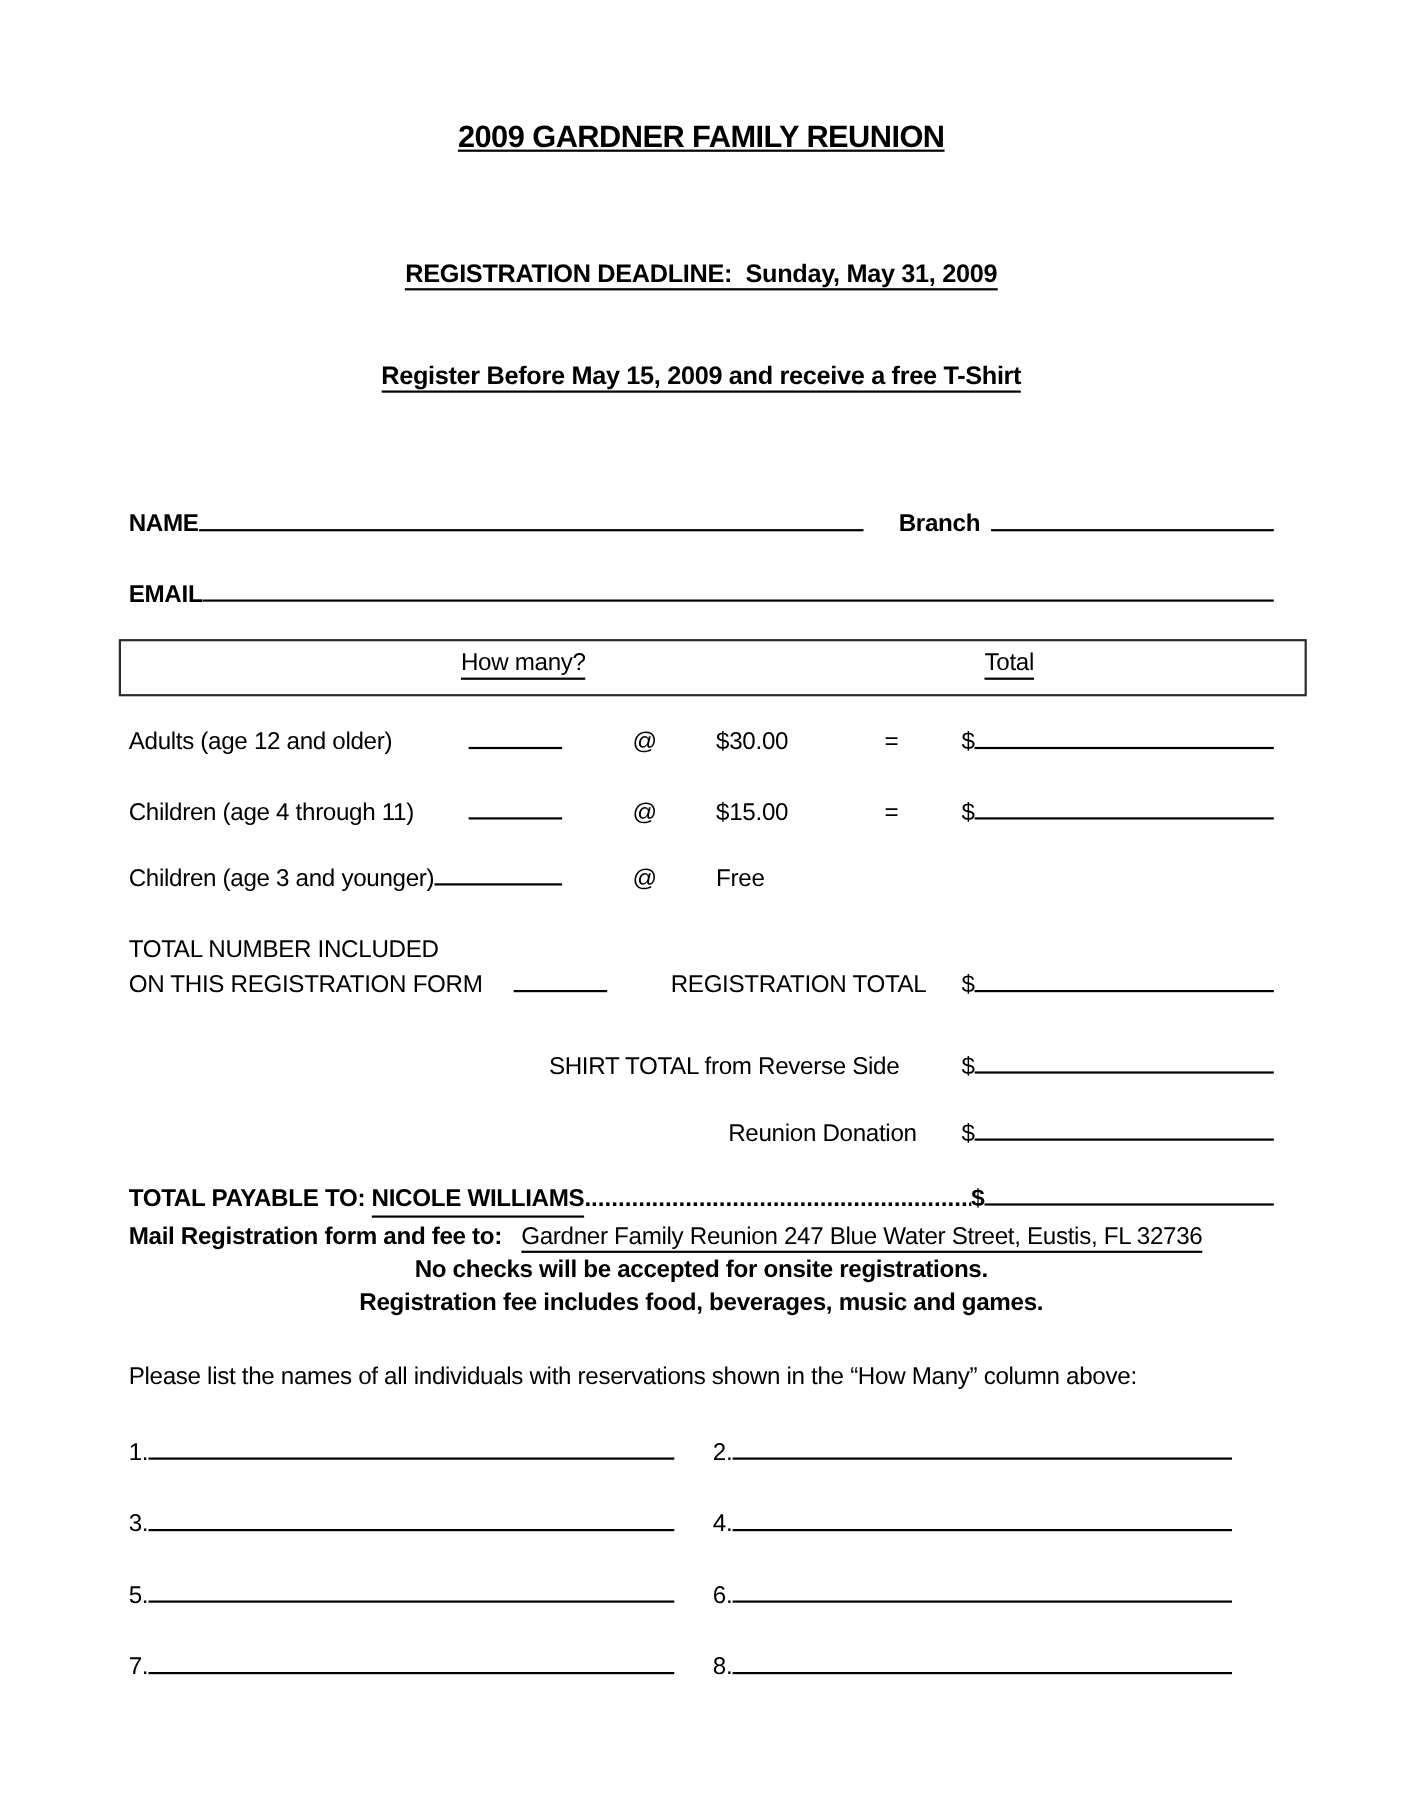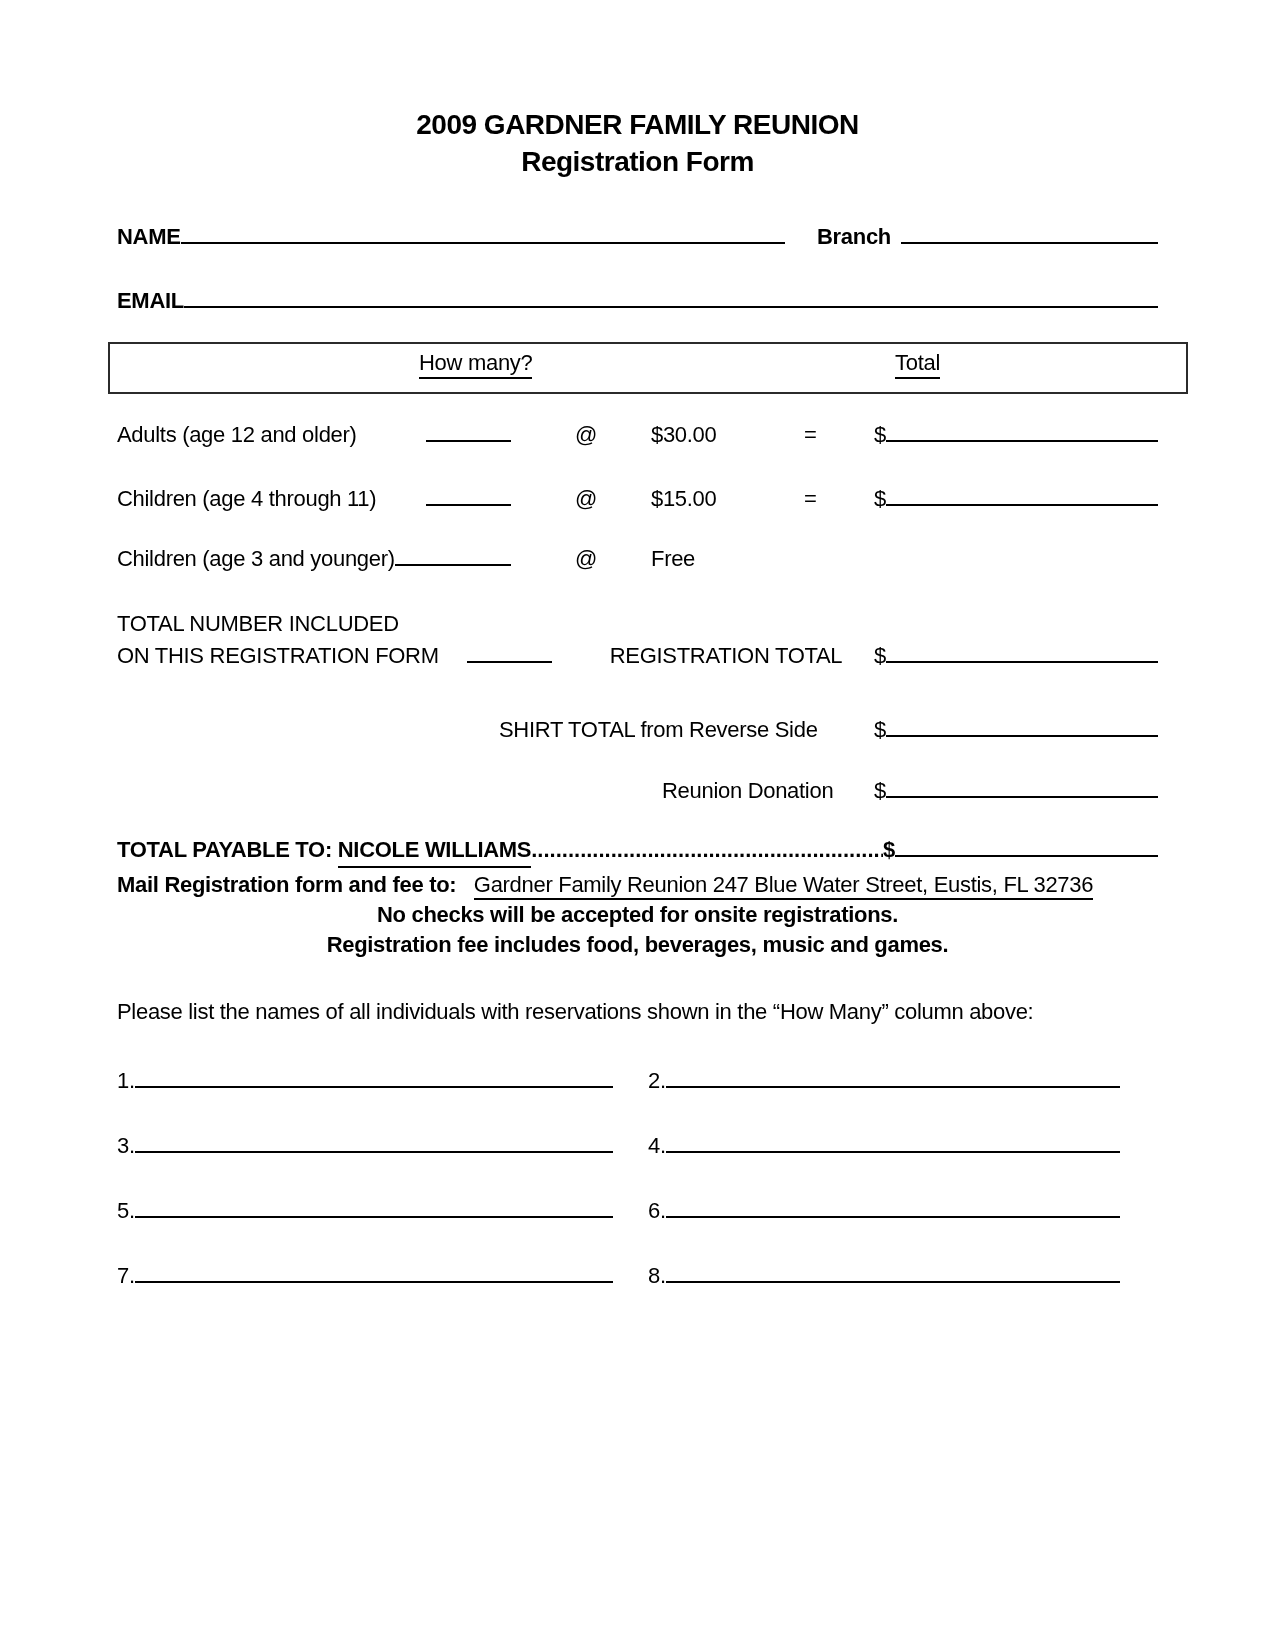--- a/index.html
+++ b/index.html
@@ -16,21 +16,21 @@
     padding:0 117px;
     overflow:hidden;
   }
   .center { text-align:center; }
   .b { font-weight:bold; }
   .u { border-bottom:2px solid #000; padding-bottom:1px; }
   .row { display:flex; align-items:baseline; }
   .blank { display:inline-block; border-bottom:2px solid #000; height:1.0em; }
   .grow { flex:1; }
 
-  .title-block { margin-top:106px; line-height:37px; font-size:28px; font-weight:bold; letter-spacing:-0.5px; }
+  .title-block { margin-top:106px; line-height:37px; font-size:28px; font-weight:bold; letter-spacing:-0.5px;text-decoration:underline; }
   .deadline-block { margin-top:28px; line-height:31px; font-size:23px; font-weight:bold; white-space:pre; }
 
   .name-row { margin-top:40px; }
   .branch-lbl { margin-left:32px; }
   .branch-line { width:257px; margin-left:10px; }
   .email-row { margin-top:34px; }
 
   .headerbox {
     position:relative;
     margin:28px -30px 0 -9px;
@@ -86,23 +86,26 @@
   .slot .num { white-space:nowrap; }
   .slot .blank { flex:1; }
 </style>
 </head>
 <body>
 
 <div class="page">
 
   <div class="title-block center">
     <div>2009 GARDNER FAMILY REUNION</div>
-    <div>Registration Form</div>
-  </div>
-
+  </div>
+
+  <div class="deadline-block center">
+    <div><span class="u">REGISTRATION DEADLINE:&nbsp; Sunday, May 31, 2009</span></div>
+    <div><span class="u">Register Before May 15, 2009 and receive a free T-Shirt</span></div>
+  </div>
 
   <div class="row name-row">
     <span class="b">NAME</span>
     <span class="blank grow"></span>
     <span class="b branch-lbl">Branch</span>
     <span class="blank branch-line"></span>
   </div>
 
   <div class="row email-row">
     <span class="b">EMAIL</span>

